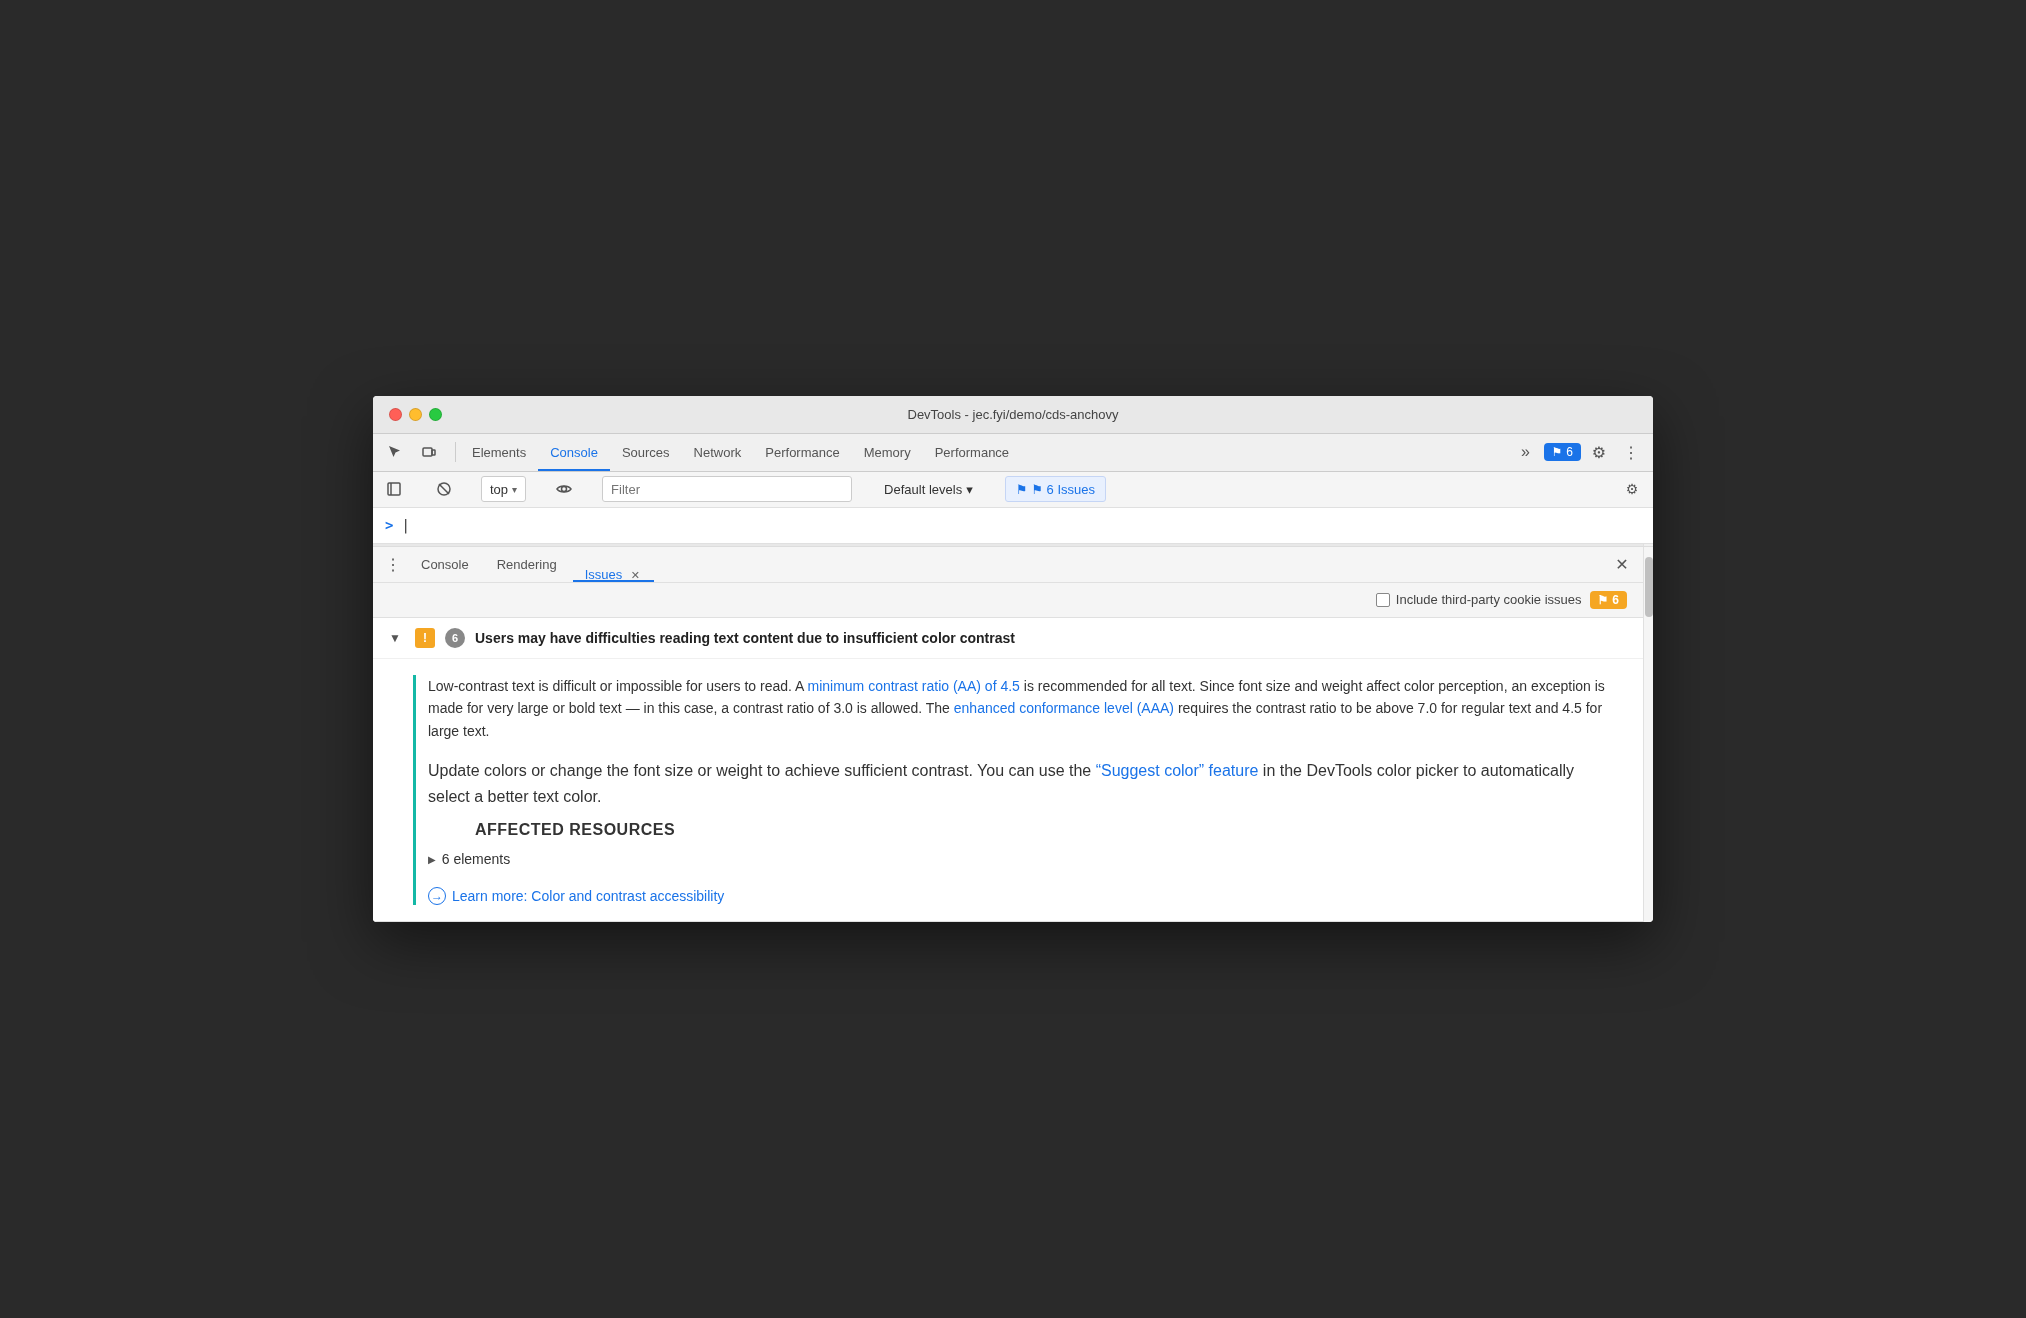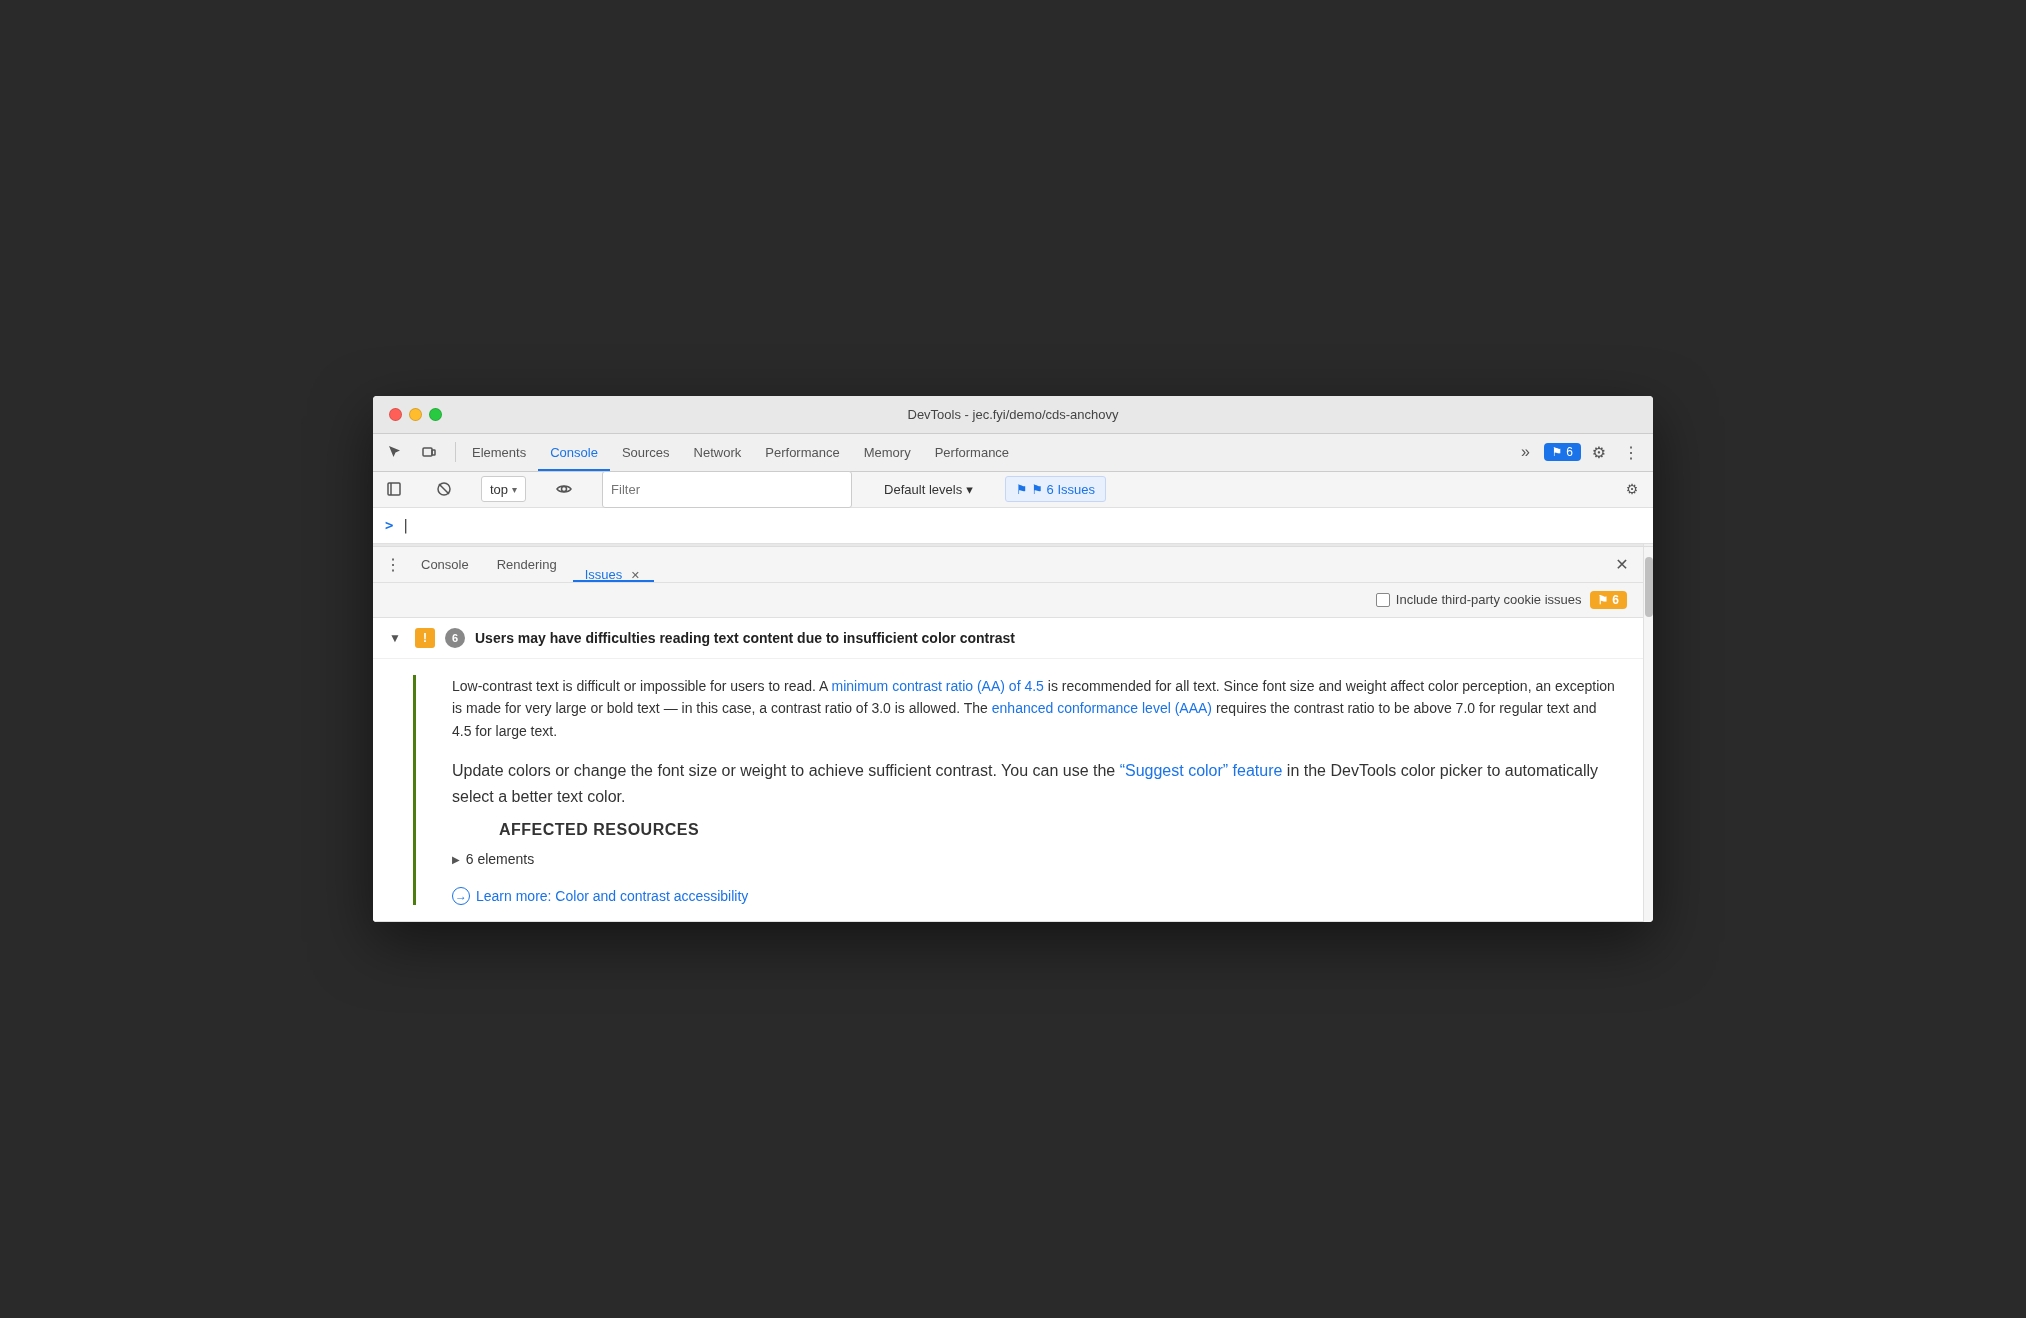--- a/index.html
+++ b/index.html
@@ -213,21 +213,21 @@
       border-radius: 4px;
       color: #555;
       font-size: 16px;
       border: none;
       background: none;
     }
 
     .filter-input {
       flex: 1;
       max-width: 250px;
-      height: 37px;
+      height: 26px;
       border: 1px solid #ccc;
       border-radius: 3px;
       padding: 0 8px;
       font-size: 13px;
       background: white;
       outline: none;
     }
 
     .levels-selector {
       display: flex;
@@ -495,22 +495,22 @@
     }
 
     
     .issue-body {
       padding: 16px 24px 16px 40px;
       border-top: 1px solid #f0f0f0;
       background: white;
     }
 
     .issue-left-border {
-      border-left: 3px solid #4d7c0f;
-      padding-left: 36px;
+      border-left: 3px solid #14b8a6;
+      padding-left: 12px;
     }
 
     .issue-description {
       font-size: 14px;
       line-height: 1.6;
       color: #333;
       margin-bottom: 16px;
     }
 
     .issue-description a, .link {

